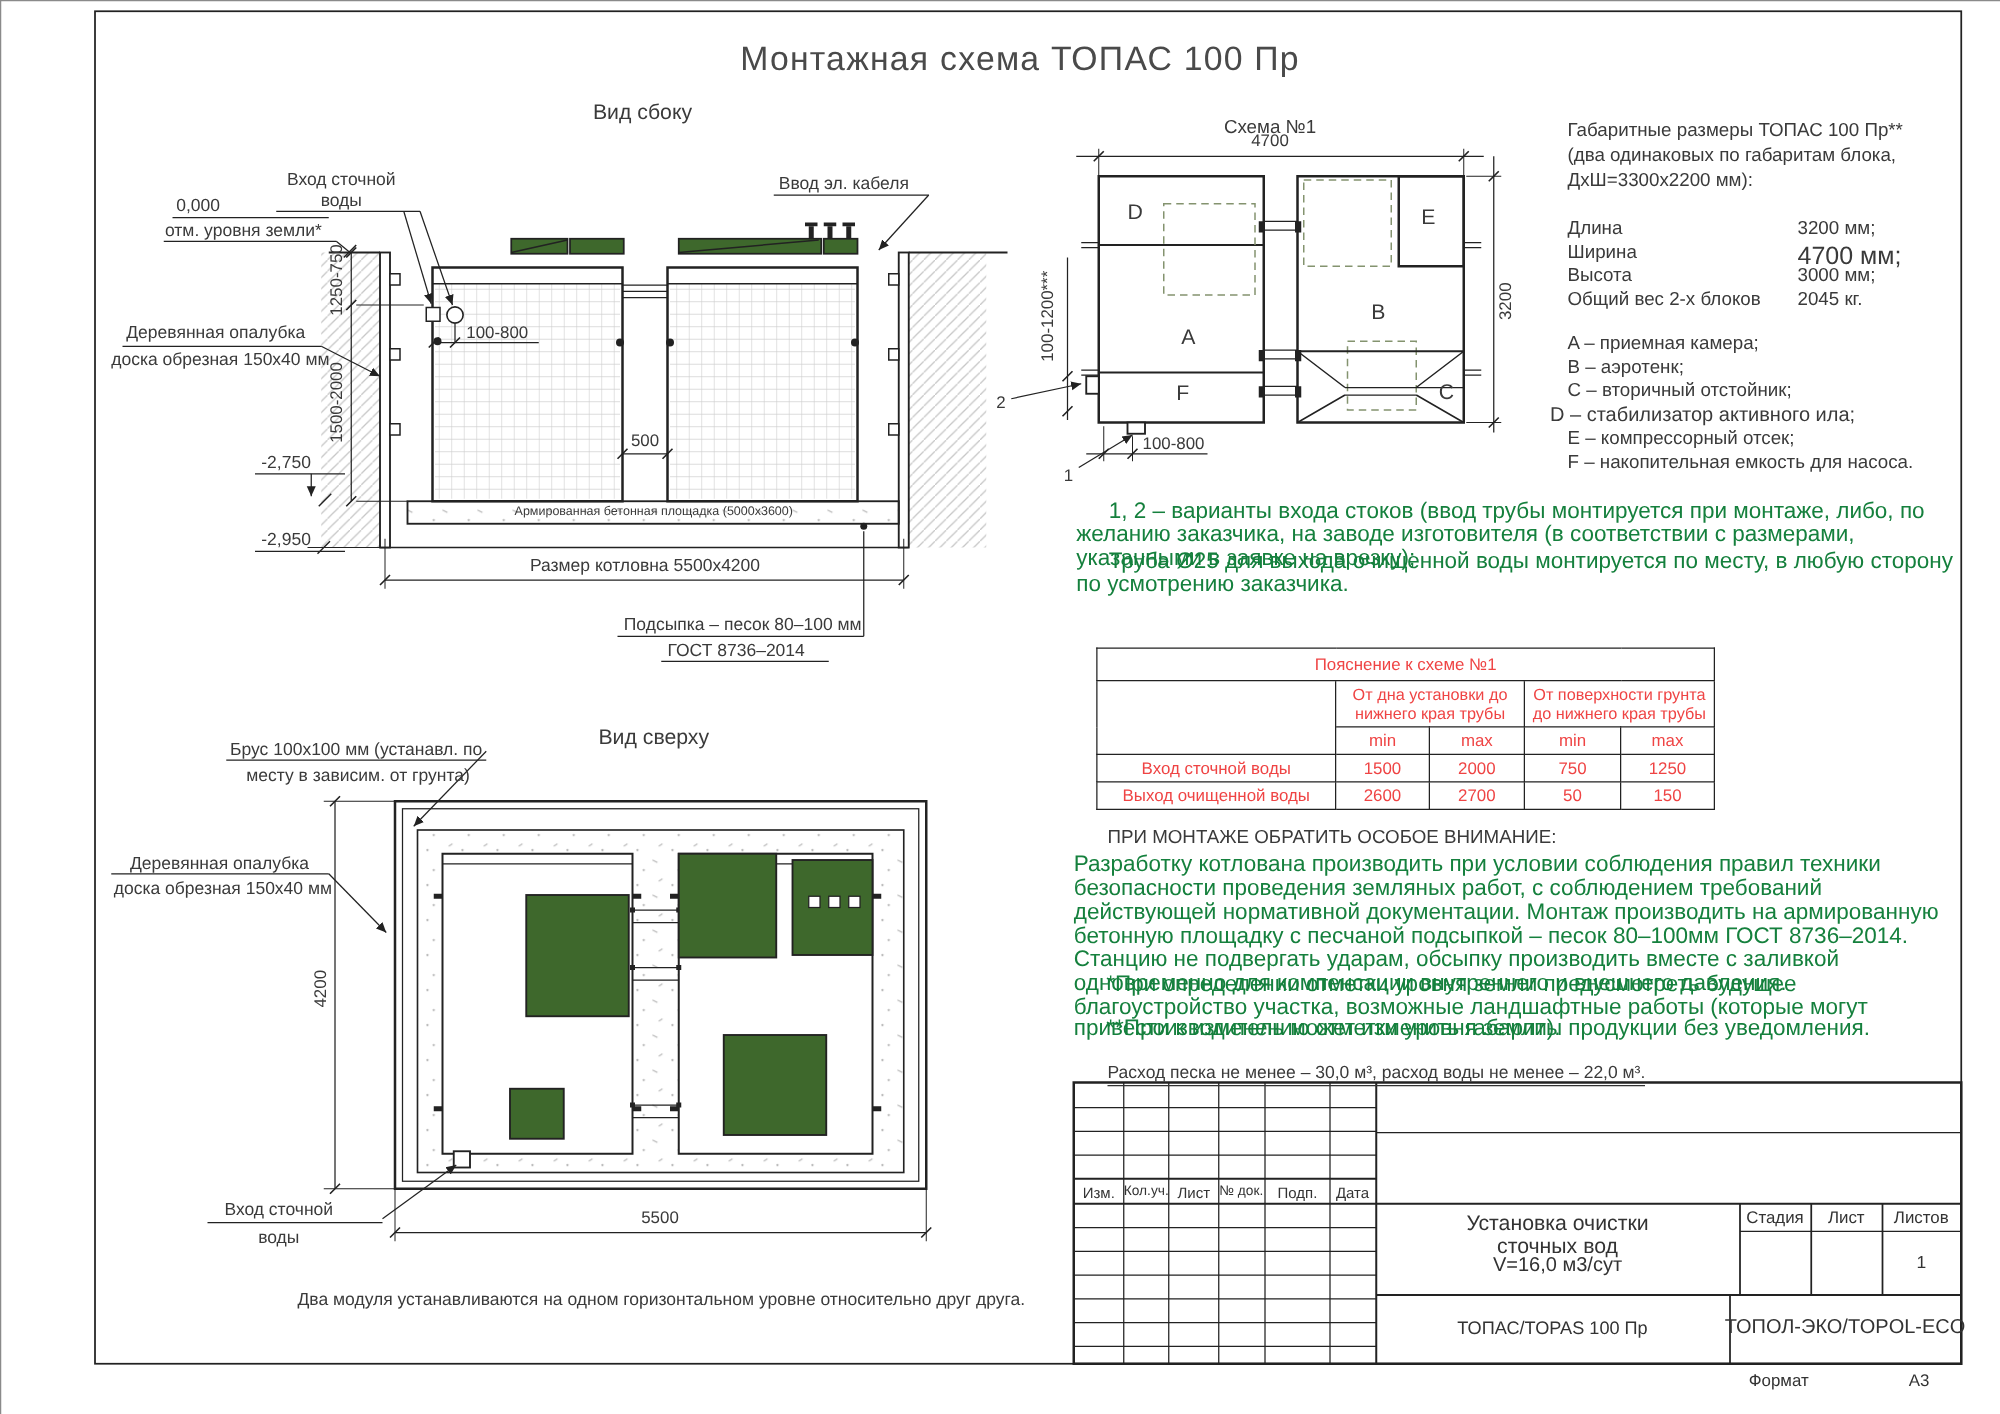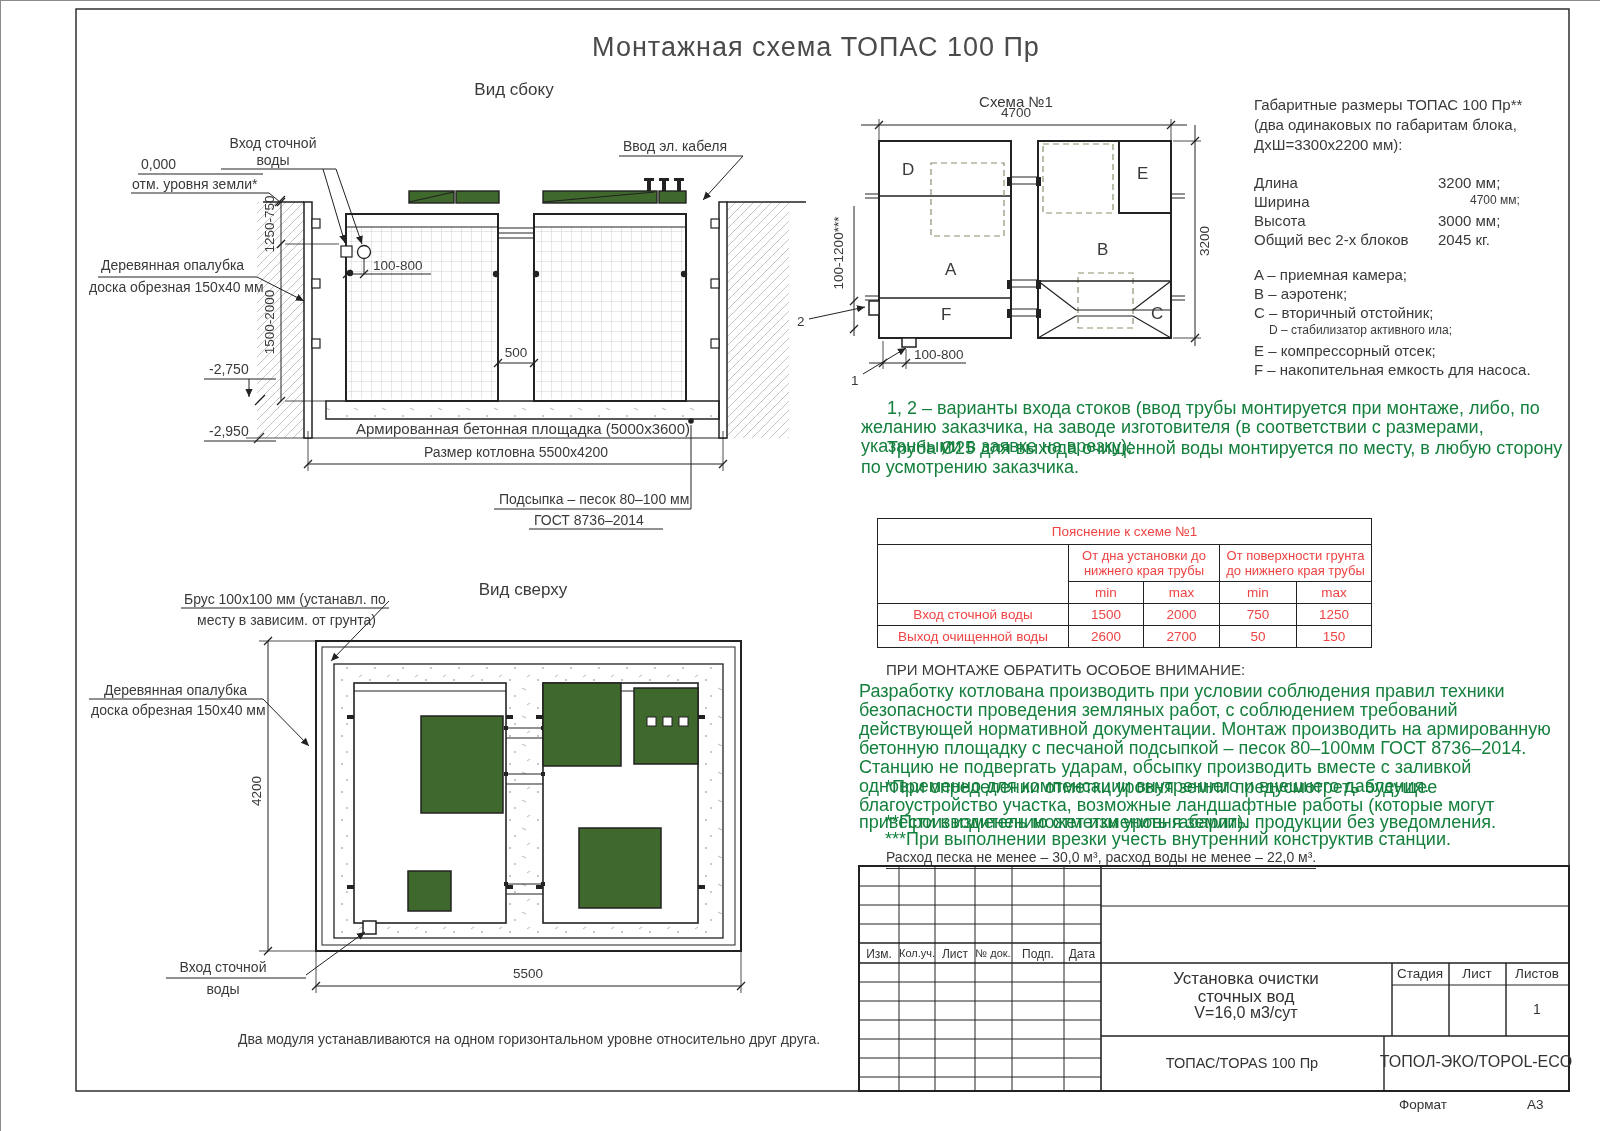--- a/index.html
+++ b/index.html
@@ -7,21 +7,21 @@
          font-family:"Liberation Sans","DejaVu Sans",sans-serif;color:#333;overflow:hidden;}
   #linework{position:absolute;left:0;top:0;}
   .lb{position:absolute;white-space:nowrap;color:#3a3a3a;font-size:14px;line-height:1.25;}
   .clb{transform:translateX(-50%);}
   .vlb{transform:translate(-50%,-50%) rotate(-90deg);}
   .para{position:absolute;color:#15803d;font-size:18px;line-height:19px;white-space:normal;}
   .ind{text-indent:26px;}
   .big-title{font-size:27px;color:#4a4a4a;letter-spacing:1px;}
   .sec-title{font-size:17px;}
   .sec-letter{font-size:17px;}
-  .small{font-size:15px;margin-top:16px;}
+  .small{font-size:10px;}
   .dim{font-size:13.5px;}
   .uline{border-bottom:1.4px solid #333;padding-bottom:1px;}
   table.expl{position:absolute;left:876px;top:517px;border-collapse:collapse;table-layout:fixed;}
   table.expl td{border:1.6px solid #222;text-align:center;vertical-align:middle;color:#ef4444;
                 font-size:13.5px;padding:0 3px;overflow:hidden;}
   .tb-text{position:absolute;white-space:nowrap;color:#333;}
   .ctr{transform:translateX(-50%);}
 </style>
 </head>
 <body>
@@ -307,29 +307,29 @@
 <div class="lb sec-letter" style="left:1136px;top:162px;">E</div>
 <div class="lb sec-letter" style="left:1096px;top:238px;">B</div>
 <div class="lb sec-letter" style="left:1150px;top:302px;">C</div>
 
 <div class="lb" style="left:1253px;top:95px;font-size:15px;">Габаритные размеры ТОПАС 100 Пр**</div>
 <div class="lb" style="left:1253px;top:115px;font-size:15px;">(два одинаковых по габаритам блока,</div>
 <div class="lb" style="left:1253px;top:135px;font-size:15px;">ДхШ=3300х2200 мм):</div>
 <div class="lb" style="left:1253px;top:173px;font-size:15px;">Длина</div>
 <div class="lb" style="left:1437px;top:173px;font-size:15px;">3200 мм;</div>
 <div class="lb" style="left:1253px;top:192px;font-size:15px;">Ширина</div>
-<div class="lb" style="left:1437px;top:192px;font-size:12px;margin-left:32px;">4700 мм;</div>
+<div class="lb" style="left:1437px;top:192px;font-size:20px;">4700 мм;</div>
 <div class="lb" style="left:1253px;top:211px;font-size:15px;">Высота</div>
 <div class="lb" style="left:1437px;top:211px;font-size:15px;">3000 мм;</div>
 <div class="lb" style="left:1253px;top:230px;font-size:15px;">Общий вес 2-х блоков</div>
 <div class="lb" style="left:1437px;top:230px;font-size:15px;">2045 кг.</div>
 <div class="lb" style="left:1253px;top:265px;font-size:15px;">A – приемная камера;</div>
 <div class="lb" style="left:1253px;top:284px;font-size:15px;">B – аэротенк;</div>
 <div class="lb" style="left:1253px;top:303px;font-size:15px;">C – вторичный отстойник;</div>
-<div class="lb" style="left:1268px;top:322px;font-size:12px;">D – стабилизатор активного ила;</div>
+<div class="lb" style="left:1239px;top:322px;font-size:16px;">D – стабилизатор активного ила;</div>
 <div class="lb" style="left:1253px;top:341px;font-size:15px;">E – компрессорный отсек;</div>
 <div class="lb" style="left:1253px;top:360px;font-size:15px;">F – накопительная емкость для насоса.</div>
 
 <div class="para ind" style="left:860px;top:398px;width:700px;">1, 2 – варианты входа  стоков (ввод трубы монтируется при монтаже, либо, по желанию заказчика, на заводе изготовителя (в соответствии с размерами, указанными в заявке на врезку);</div>
 <div class="para ind" style="left:860px;top:438px;width:712px;">Труба Ø25 для выхода очищенной воды монтируется по месту, в любую сторону по усмотрению заказчика.</div>
 
 <table class="expl">
   <colgroup>
         <col style="width:191px">
         <col style="width:75px">
@@ -366,21 +366,20 @@
     <td>50</td>
     <td>150</td>
   </tr>
 </tbody>
     </table>
 
 <div class="lb" style="left:885px;top:660px;font-size:15px;">ПРИ МОНТАЖЕ ОБРАТИТЬ ОСОБОЕ ВНИМАНИЕ:</div>
 <div class="para" style="left:858px;top:681px;width:706px;">Разработку котлована производить при условии соблюдения правил техники безопасности проведения земляных работ, с соблюдением требований действующей нормативной документации.  Монтаж производить на армированную бетонную площадку с песчаной подсыпкой – песок 80–100мм ГОСТ 8736–2014. Станцию не подвергать ударам, обсыпку производить вместе с заливкой одновременно для компенсации внутреннего и внешнего давления.</div>
 <div class="para ind" style="left:858px;top:778px;width:706px;line-height:17.5px;">*При определении отметки уровня земли предусмотреть будущее благоустройство участка, возможные ландшафтные работы (которые могут привести к изменению отметки уровня земли).</div>
 <div class="para ind" style="left:858px;top:813px;width:706px;line-height:17.5px;">**Производитель может изменить габариты продукции без уведомления.</div>
-<div class="para ind" style="left:858px;top:830px;width:706px;line-height:17.5px;">***При выполнении врезки учесть внутренний конструктив станции.</div>
 <div class="lb uline" style="left:885px;top:848px;">Расход песка не менее – 30,0 м³, расход воды не менее – 22,0 м³.</div>
 
 <div class="lb sec-title clb" style="left:522px;top:578px;">Вид сверху</div>
 <div class="lb" style="left:183px;top:590px;">Брус 100х100 мм (устанавл. по</div>
 <div class="lb" style="left:196px;top:611px;">месту в зависим. от грунта)</div>
 <div class="lb" style="left:103px;top:681px;">Деревянная опалубка</div>
 <div class="lb" style="left:90px;top:701px;">доска обрезная 150х40 мм</div>
 <div class="lb dim vlb" style="left:256px;top:790px;">4200</div>
 <div class="lb dim clb" style="left:527px;top:965px;">5500</div>
 <div class="lb clb" style="left:222px;top:958px;">Вход сточной</div>

